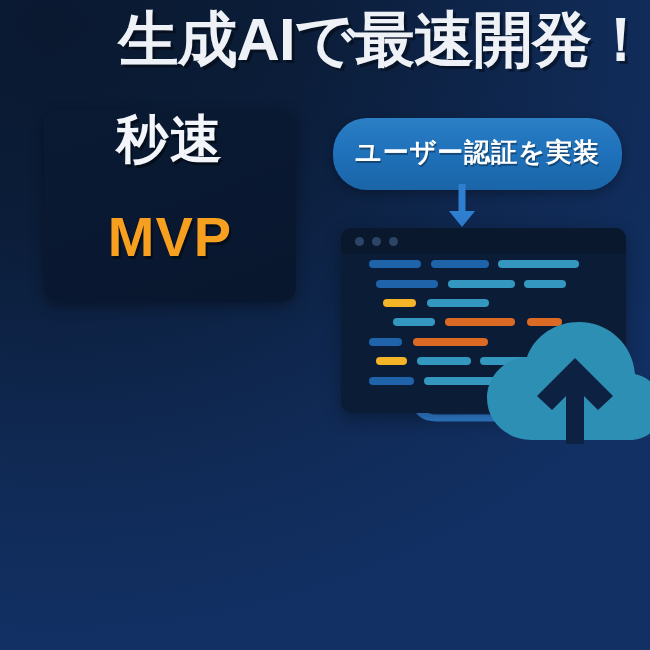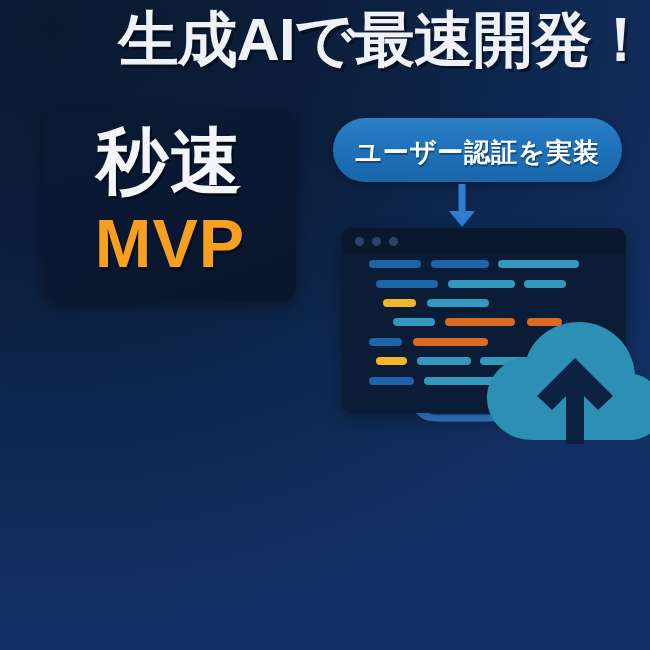--- a/index.html
+++ b/index.html
@@ -26,45 +26,45 @@
     white-space:nowrap;
   }
   
   .badge{
     position:absolute;left:44px;top:110px;width:252px;height:192px;
     background:linear-gradient(160deg,#0a1a33 0%,#08172e 100%);
     border-radius:14px;
     box-shadow:0 4px 14px rgba(0,0,0,.35);
   }
   .badge-top{
-    position:absolute;left:0;top:10px;width:252px;text-align:center;
-    color:#f2f5f9;font-size:72px;font-weight:bold;line-height:1.15;
+    position:absolute;left:0;top:0;width:252px;text-align:center;
+    color:#f2f5f9;font-size:52px;font-weight:bold;line-height:1.15;
     letter-spacing:2px;
     text-shadow:2px 3px 0 rgba(0,0,0,.45);
     white-space:nowrap;
   }
   .badge-bottom{
     position:absolute;left:0;top:96px;width:252px;text-align:center;
-    color:#f7a01f;font-size:68px;font-weight:bold;line-height:1.1;
+    color:#f7a01f;font-size:56px;font-weight:bold;line-height:1.1;
     letter-spacing:1px;
     text-shadow:2px 3px 0 rgba(0,0,0,.42);
     white-space:nowrap;
   }
   
   .body-copy{
     position:absolute;left:40px;top:372px;width:580px;
     color:#eef2f7;font-size:45px;font-weight:bold;line-height:1.33;
     letter-spacing:-0.5px;
     text-shadow:2px 2px 0 rgba(0,0,0,.35);
   }
   .body-copy .ln{white-space:nowrap;display:block;}
   
   .illus{position:absolute;left:325px;top:100px;width:330px;height:350px;}
   .pill{
-    position:absolute;left:8px;top:18px;width:289px;height:64px;
+    position:absolute;left:8px;top:18px;width:289px;height:72px;
     border-radius:34px;
     background:linear-gradient(180deg,#2b7fc4 0%,#1f72bb 45%,#1a65a8 100%);
     box-shadow:0 3px 10px rgba(0,0,0,.3);
   }
   .pill-label{
     position:absolute;left:0;top:0;width:289px;height:68px;
     display:flex;align-items:center;justify-content:center;
     color:#ffffff;font-size:26px;font-weight:bold;letter-spacing:1px;
     text-shadow:1px 2px 0 rgba(0,0,0,.35);
     white-space:nowrap;

